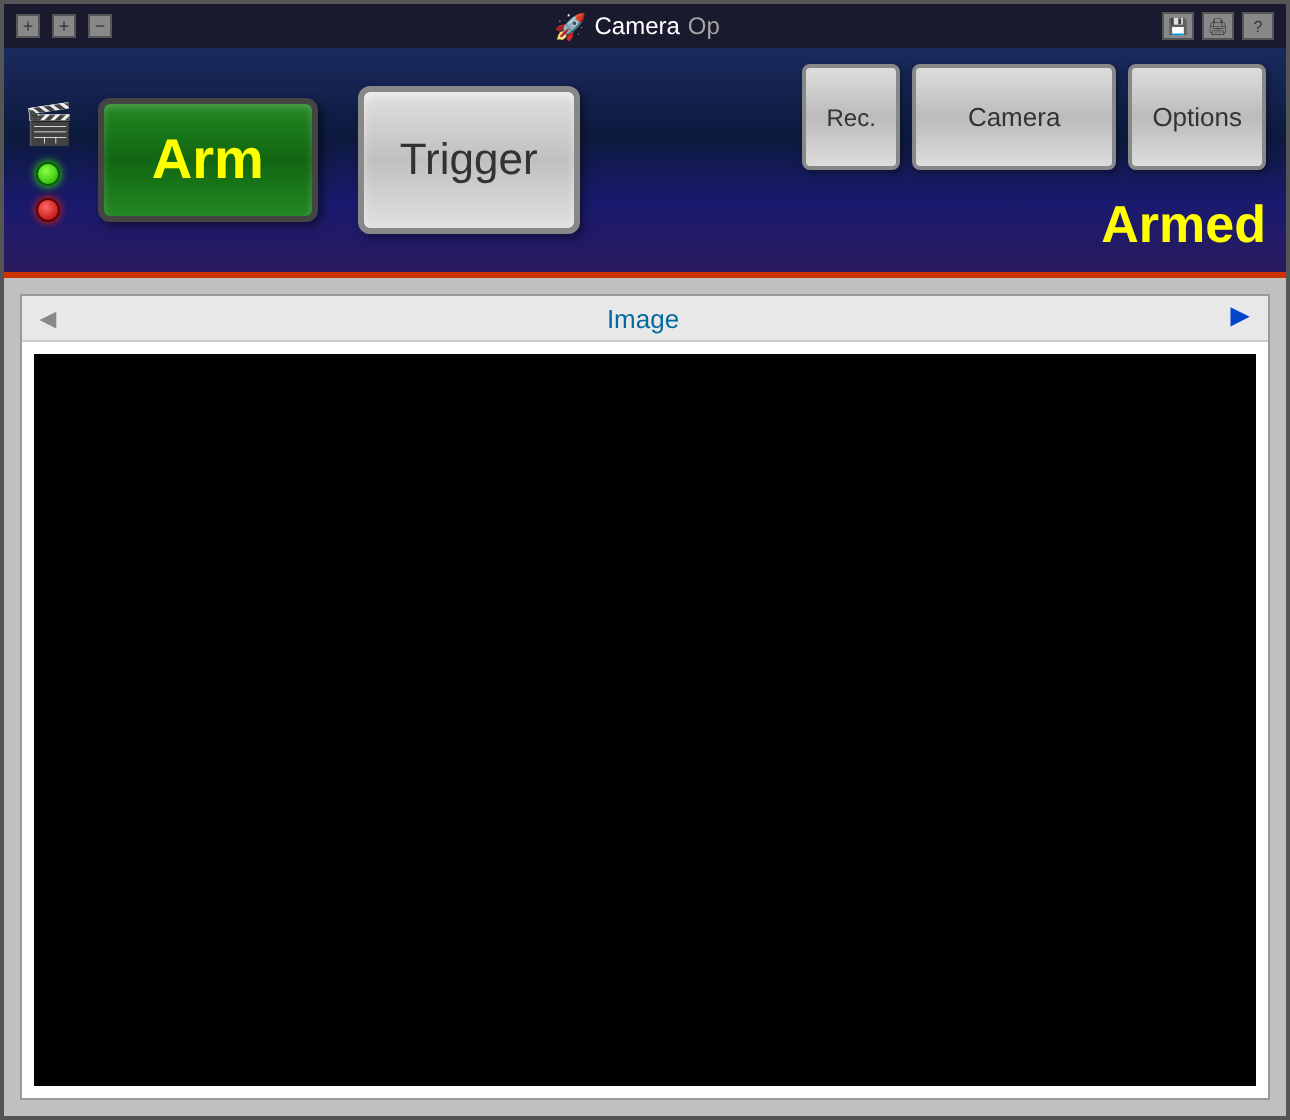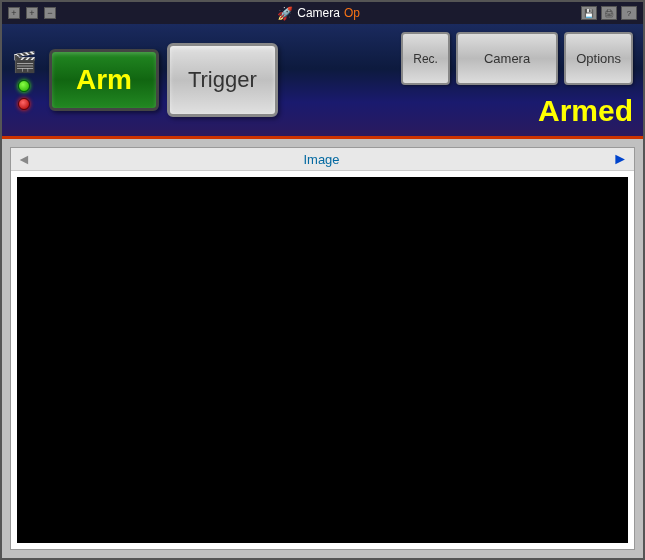--- a/index.html
+++ b/index.html
@@ -56,21 +56,21 @@
       justify-content: center;
       gap: 4px;
     }
     .titlebar-title .rocket-icon {
       font-size: 13px;
     }
     .title-record {
       color: white;
     }
     .title-op {
-      color: #f97316;
+      color: #a3a3a3;
     }
     .titlebar-right {
       display: flex;
       gap: 4px;
       align-items: center;
     }
     .titlebar-right-btn {
       width: 16px;
       height: 14px;
       background: #888;
@@ -119,21 +119,21 @@
       height: 12px;
       border-radius: 50%;
       background: radial-gradient(circle at 40% 35%, #ff6666, #aa0000);
       border: 1px solid #660000;
       box-shadow: 0 0 4px #ff2200;
     }
 
     
     .main-buttons {
       display: flex;
-      gap: 8px;
+      gap: 20px;
       align-items: center;
     }
     .btn-arm {
       background: linear-gradient(180deg, #228822 0%, #116611 50%, #228822 100%);
       color: #ffff00;
       font-size: 28px;
       font-weight: bold;
       border: 3px solid #444;
       border-radius: 6px;
       padding: 12px 24px;
@@ -194,21 +194,21 @@
       cursor: pointer;
       box-shadow: 1px 1px 3px rgba(0,0,0,0.4);
     }
 
     
     .armed-status {
       position: absolute;
       bottom: 8px;
       right: 10px;
       color: #ffff00;
-      font-size: 30px;
+      font-size: 26px;
       font-weight: bold;
     }
 
     
     .content {
       background: #c0c0c0;
       flex: 1;
       display: flex;
       flex-direction: column;
       padding: 8px;

